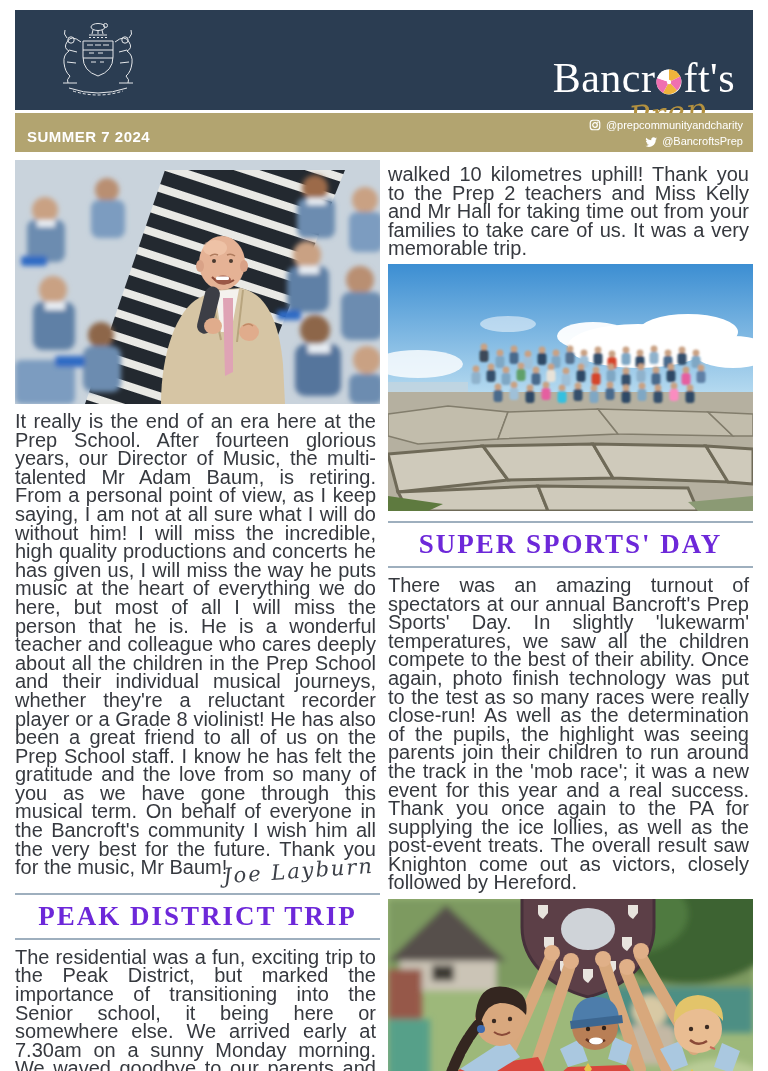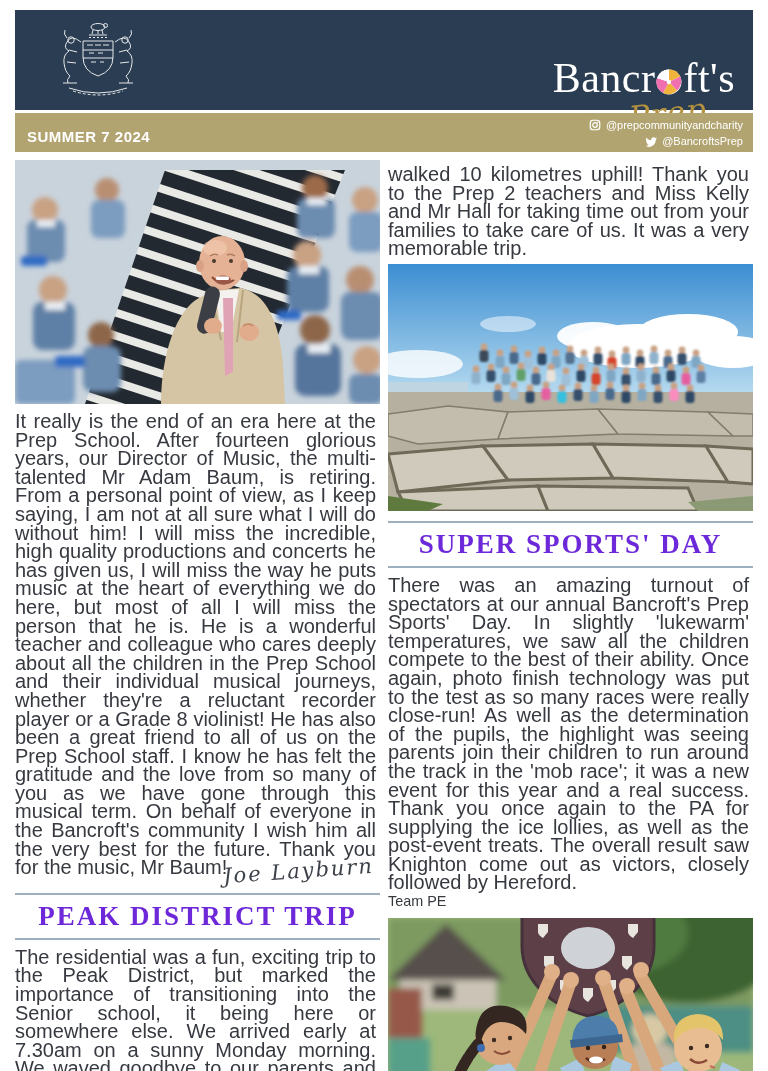--- a/index.html
+++ b/index.html
@@ -322,21 +322,20 @@
             </g>
           </g>
         </svg>
       </figure>
 
       <div class="rule above" style="margin-top:10px"></div>
       <h2 class="section">SUPER SPORTS' DAY</h2>
       <div class="rule below"></div>
 
       <p class="body">There was an amazing turnout of spectators at our annual Bancroft's Prep Sports' Day. In slightly 'lukewarm' temperatures, we saw all the children compete to the best of their ability. Once again, photo finish technology was put to the test as so many races were really close-run!  As well as the determination of the pupils, the highlight was seeing parents join their children to run around the track in the 'mob race'; it was a new event for this year and a real success. Thank you once again to the PA for supplying the ice lollies, as well as the post-event treats. The overall result saw Knighton come out as victors, closely followed by Hereford.</p>
-      <p class="byline">Team PE</p>
 
       <figure style="margin-top:7px" aria-label="Pupils in red Knighton sports shirts lifting a wooden shield trophy">
         <svg width="365" height="238" viewBox="0 0 365 238">
           <defs>
               <filter id="soft3">
                 <feGaussianBlur stdDeviation="3"></feGaussianBlur>
               </filter>
             </defs>
           <rect width="365" height="238" fill="#9db87a"></rect>
           <g filter="url(#soft3)">

